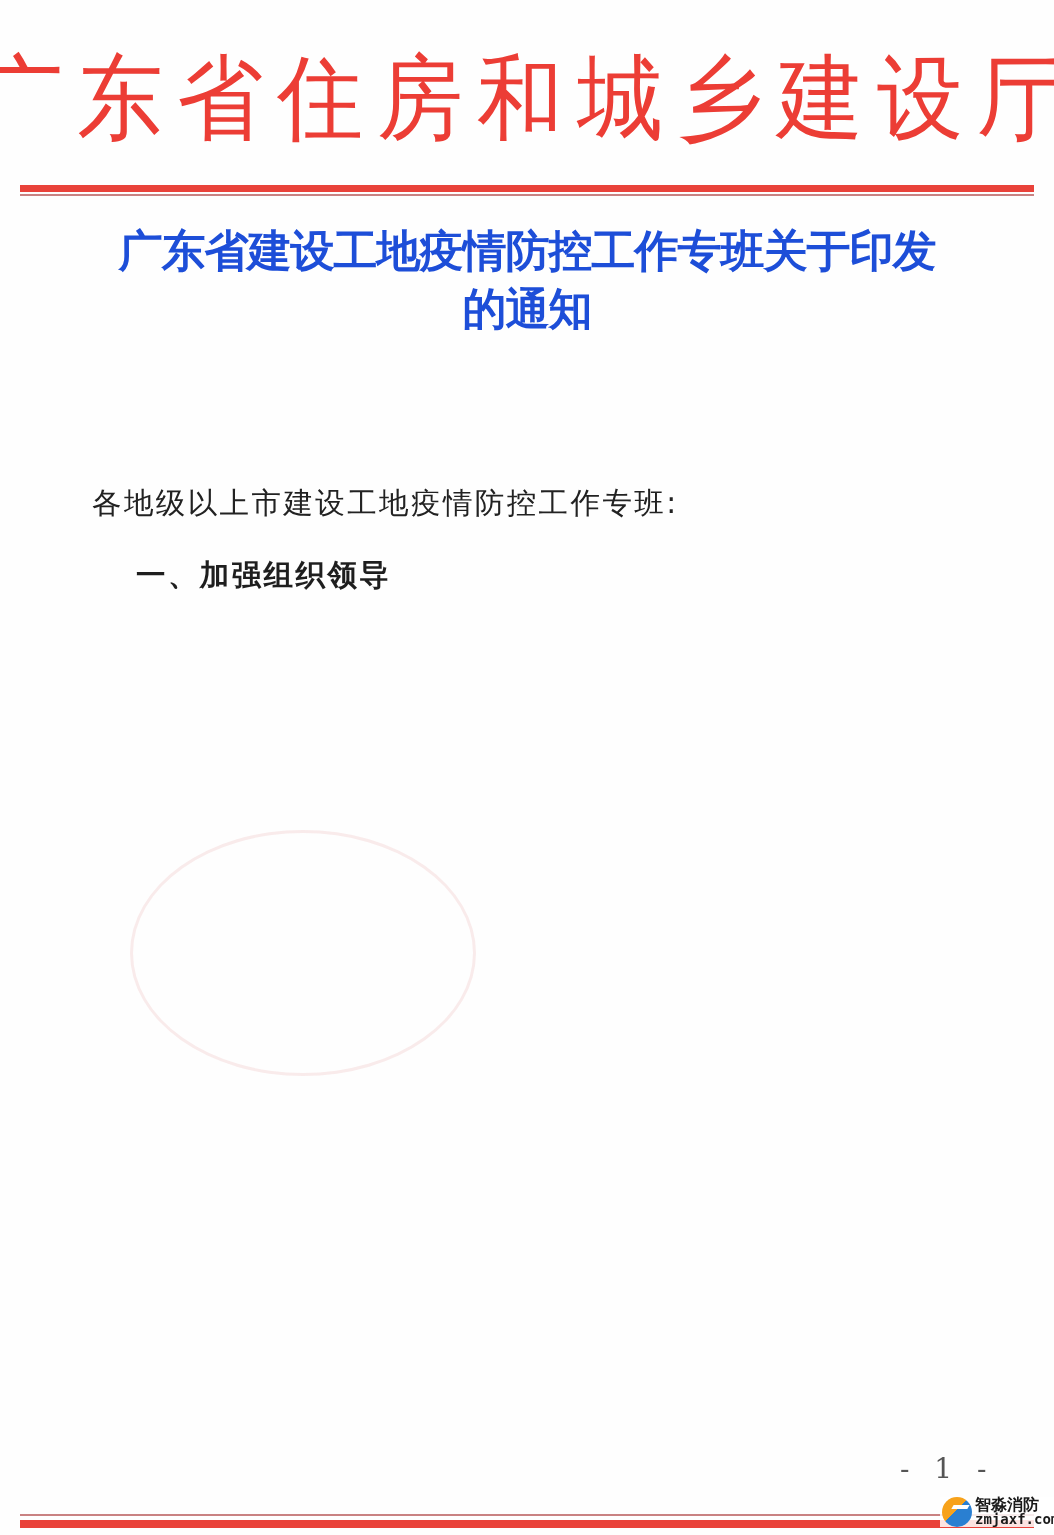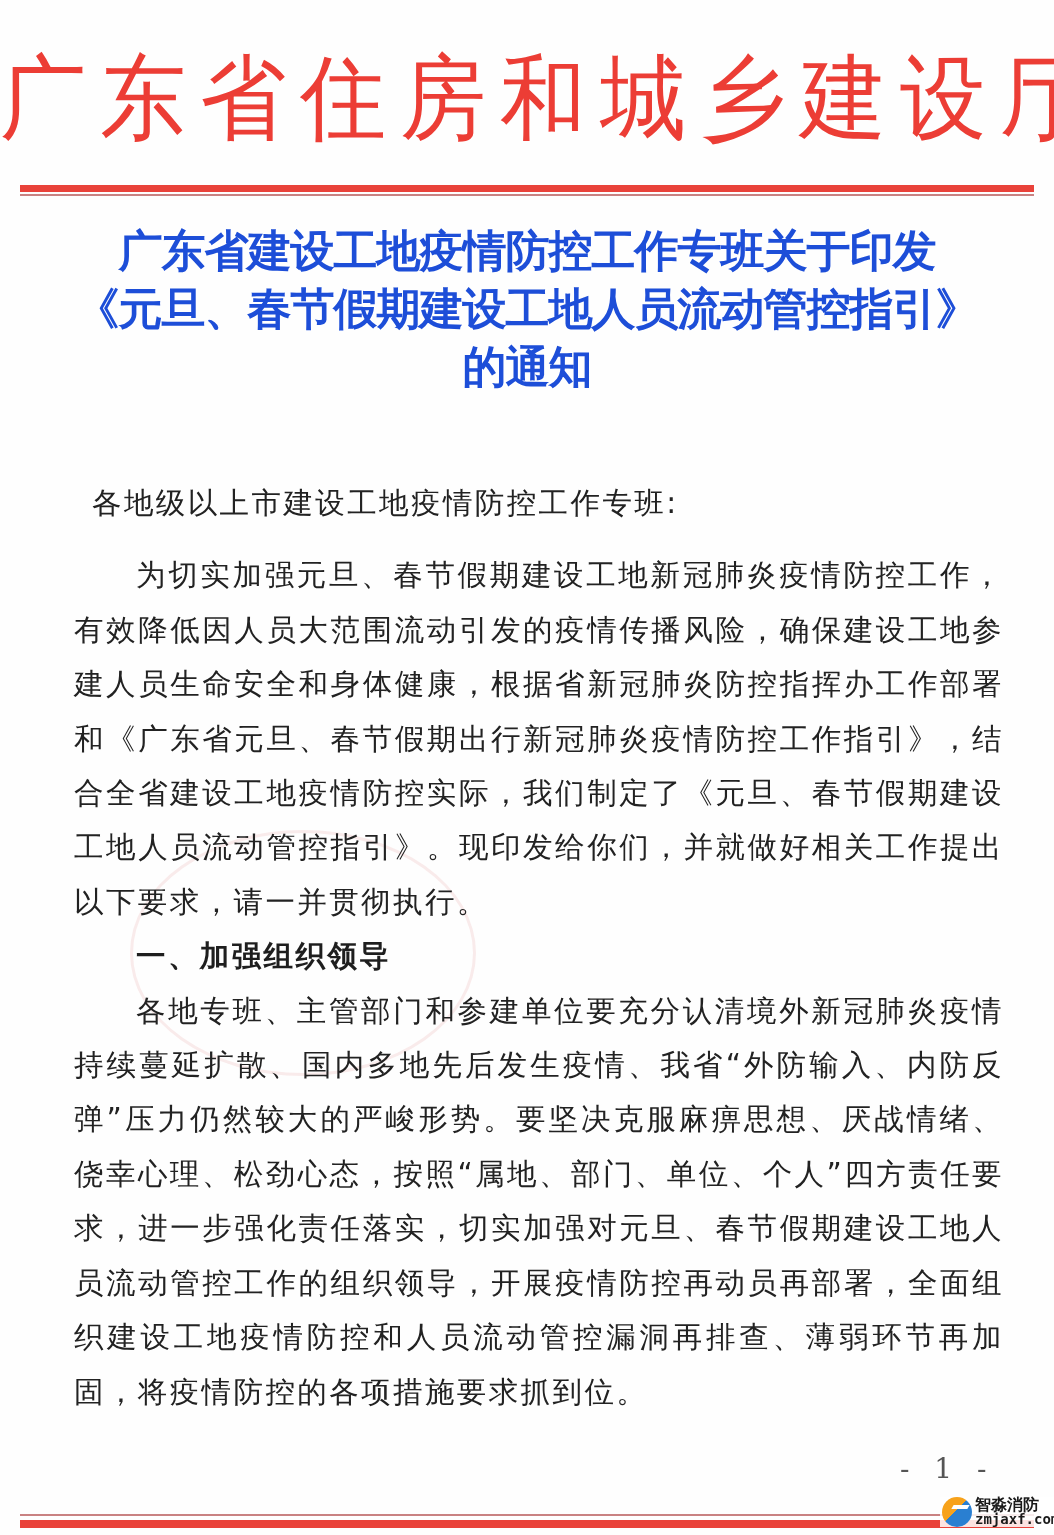--- a/index.html
+++ b/index.html
@@ -23,21 +23,21 @@
       background: #fefefe;
     }
     
     .letterhead {
       position: absolute;
       left: 0;
       top: 48px;
       width: 1054px;
       height: 100px;
       display: flex;
-      justify-content: flex-start;
+      justify-content: center;
       align-items: center;
     }
     .letterhead-title {
       font-family: "DejaVu Sans", "Liberation Sans", sans-serif;
       font-size: 86px;
       line-height: 100px;
       color: #ec3d35;
       letter-spacing: 14px;
       font-weight: normal;
       transform: scaleY(1.08);
@@ -173,31 +173,28 @@
 
   <div class="letterhead">
     <div class="letterhead-title">广东省住房和城乡建设厅</div>
   </div>
 
   <div class="rule rule-thick top-thick"></div>
   <div class="rule rule-thin top-thin"></div>
 
   <div class="doc-title">
     <div class="doc-title-line">广东省建设工地疫情防控工作专班关于印发</div>
-    <div class="doc-title-line">《元旦、春节假期建设工地人员流动管控指引》</div>
     <div class="doc-title-line">的通知</div>
   </div>
 
   <div class="seal"></div>
 
   <div class="body-text">
     <p class="salutation">各地级以上市建设工地疫情防控工作专班:</p>
-    <p class="para indent">为切实加强元旦、春节假期建设工地新冠肺炎疫情防控工作，有效降低因人员大范围流动引发的疫情传播风险，确保建设工地参建人员生命安全和身体健康，根据省新冠肺炎防控指挥办工作部署和《广东省元旦、春节假期出行新冠肺炎疫情防控工作指引》，结合全省建设工地疫情防控实际，我们制定了《元旦、春节假期建设工地人员流动管控指引》。现印发给你们，并就做好相关工作提出以下要求，请一并贯彻执行。</p>
     <p class="section-heading">一、加强组织领导</p>
-    <p class="para indent">各地专班、主管部门和参建单位要充分认清境外新冠肺炎疫情持续蔓延扩散、国内多地先后发生疫情、我省“外防输入、内防反弹”压力仍然较大的严峻形势。要坚决克服麻痹思想、厌战情绪、侥幸心理、松劲心态，按照“属地、部门、单位、个人”四方责任要求，进一步强化责任落实，切实加强对元旦、春节假期建设工地人员流动管控工作的组织领导，开展疫情防控再动员再部署，全面组织建设工地疫情防控和人员流动管控漏洞再排查、薄弱环节再加固，将疫情防控的各项措施要求抓到位。</p>
   </div>
 
   <div class="page-number">- 1 -</div>
 
   <div class="rule rule-thin bot-thin"></div>
   <div class="rule rule-thick bot-thick"></div>
 
   <div class="watermark">
     <div class="wm-icon"></div>
     <div class="wm-text">

